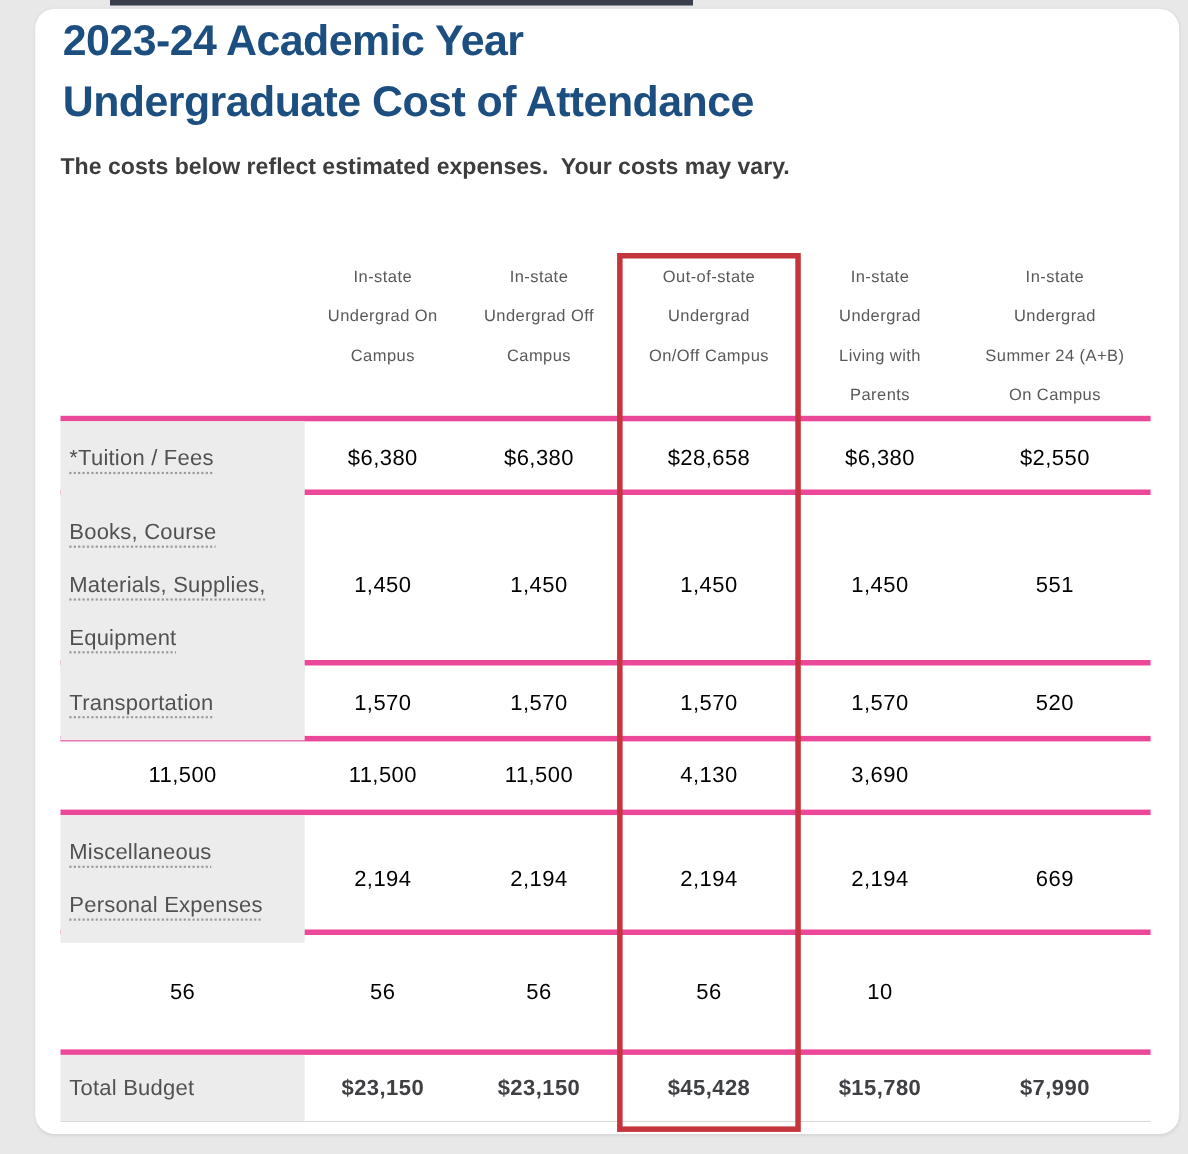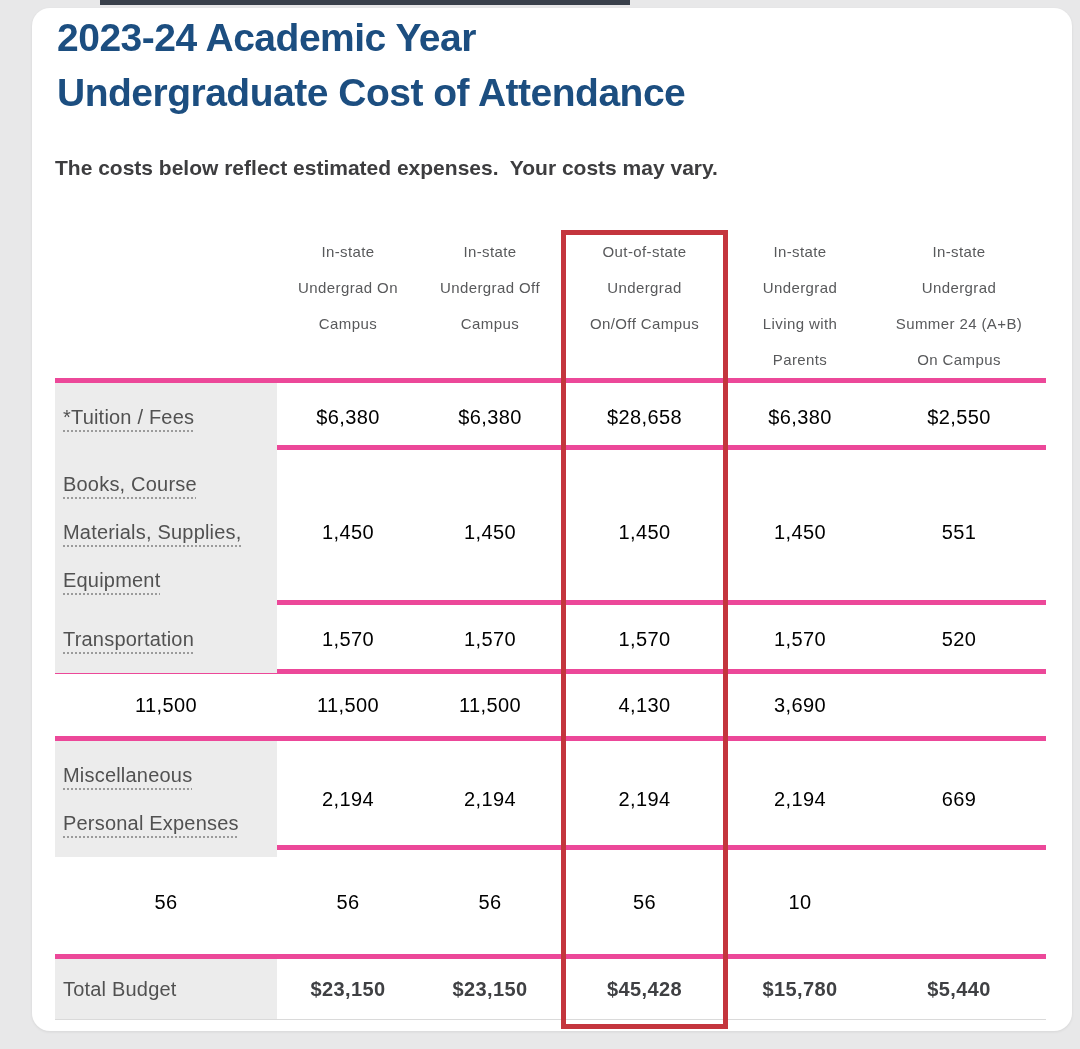--- a/index.html
+++ b/index.html
@@ -26,21 +26,21 @@
   }
 
   .page-title {
     position: absolute; left: 25px; top: 2px;
     font-size: 39px; font-weight: 700; color: #1c4e80;
     line-height: 55px; letter-spacing: -0.5px;
     white-space: pre-line;
   }
 
   .page-subtitle {
-    position: absolute; left: 23px; top: 148px;
+    position: absolute; left: 23px; top: 132px;
     font-size: 21px; font-weight: 700; color: #3d3d3f;
     white-space: pre-wrap;
   }
 
   .coa-table {
     position: absolute; left: 23px; top: 214px;
     width: 991px;
   }
   .t-row {
     display: grid;
@@ -175,18 +175,18 @@
           <div class="value-cell">56</div>
           <div class="value-cell">56</div>
           <div class="value-cell">10</div>
         </div>
         <div class="t-row body total last" style="height: 66px;">
           <div class="label-cell"><span>Total Budget</span></div>
           <div class="value-cell">$23,150</div>
           <div class="value-cell">$23,150</div>
           <div class="value-cell">$45,428</div>
           <div class="value-cell">$15,780</div>
-          <div class="value-cell">$5,440</div>
+          <div class="value-cell">$7,990</div>
         </div>
         <div class="highlight-box" style="border-color: rgb(196, 53, 61);"></div>
     </div>
   </div>
 </div>
 
 </body></html>

